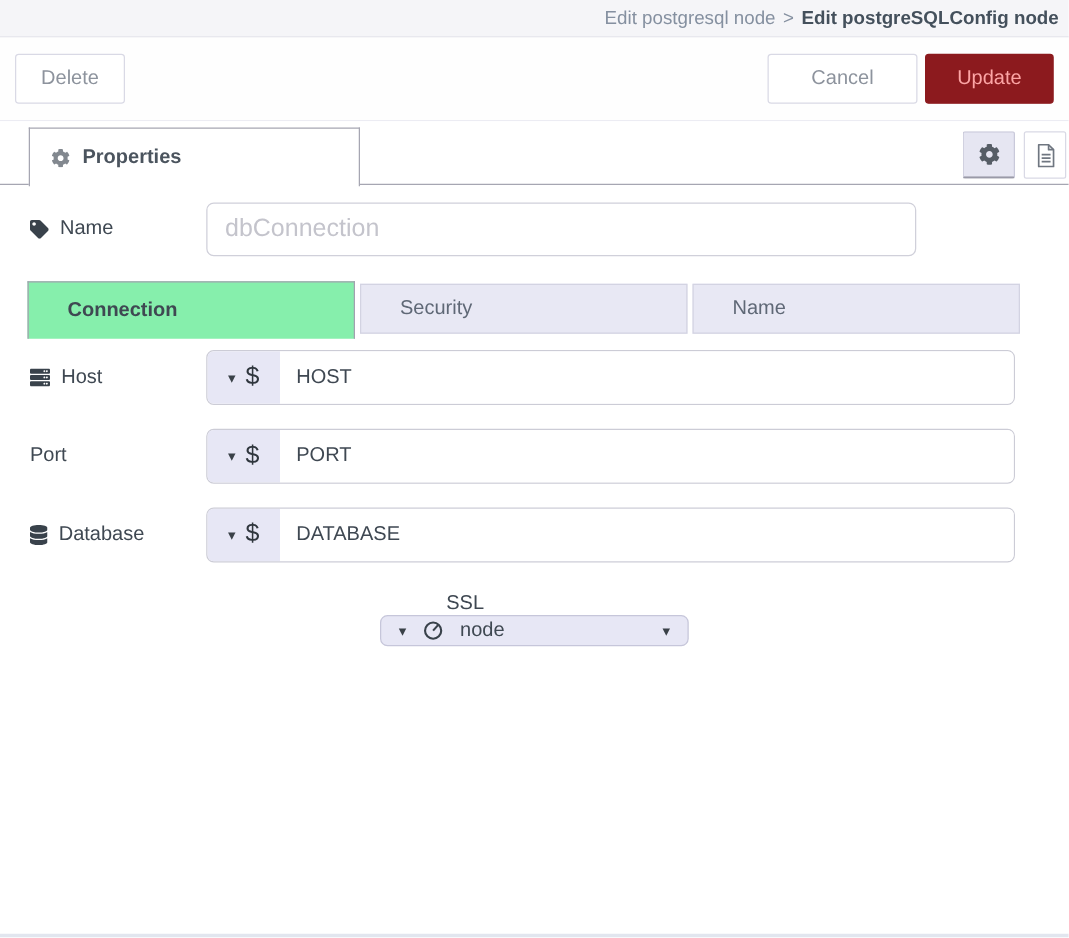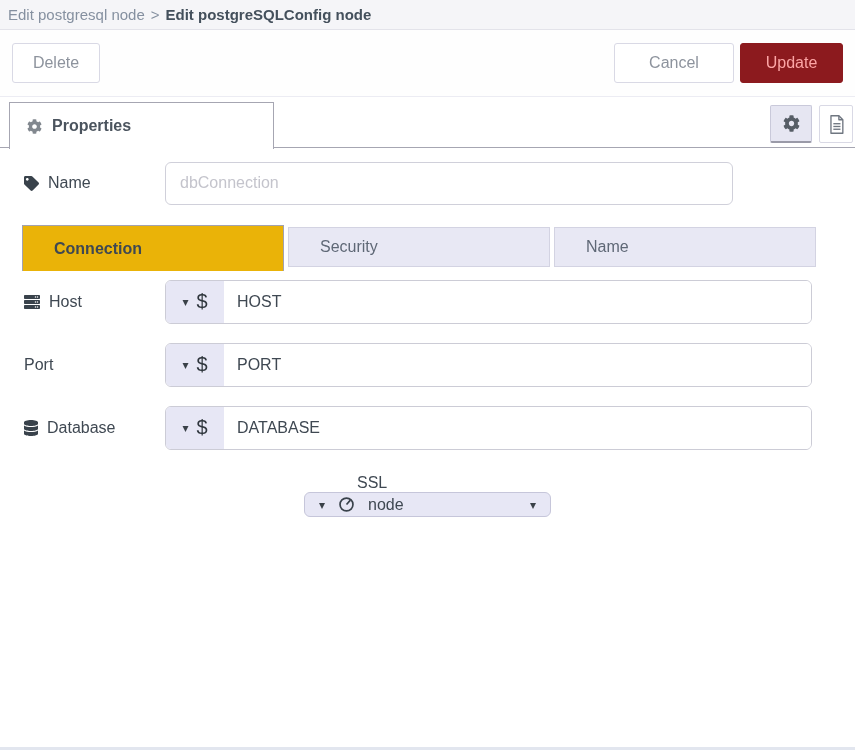--- a/index.html
+++ b/index.html
@@ -7,21 +7,21 @@
   body {
     font-family:"Liberation Sans", sans-serif;
     background:#ffffff;
     position:relative;
     overflow:hidden;
     color:#3f4852;
   }
   
   .breadcrumb-bar {
     height:30px; background:#f5f5f8; border-bottom:1px solid #e3e3ea;
-    display:flex; align-items:center; padding:0 8px; font-size:15px;
+    display:flex; align-items:center; padding:0 8px; font-size:15px;justify-content:flex-end;
   }
   .crumb-parent { color:#8590a0; cursor:pointer; }
   .crumb-sep { color:#8590a0; margin:0 6px; }
   .crumb-current { color:#44505c; font-weight:bold; }
   
   .toolbar {
     height:67px; border-bottom:1px solid #ececf3; background:#fefefe;
     display:flex; align-items:center; padding:0 12px;
   }
   .btn {
@@ -29,21 +29,21 @@
     font-size:16px; height:40px; border-radius:3px; cursor:pointer;
     background:#ffffff; border:1px solid #d9d9e5; color:#8d939d;
   }
   .btn-delete { width:88px; }
   .toolbar-spacer { flex:1; }
   .btn-cancel { width:120px; margin-right:6px; }
   .btn-update { width:103px; background:#8c1a1e; border:1px solid #8c1a1e; color:#fca5a5; }
   
   .tabstrip { height:51px; border-bottom:1px solid #a6a6b2; background:#ffffff; position:relative; }
   .tab-properties {
-    position:absolute; left:9px; top:5px; width:265px; height:47px;
+    position:absolute; left:23px; top:5px; width:265px; height:47px;
     background:#ffffff; border:1px solid #a6a6b2; border-bottom:none;
     display:flex; align-items:center; padding-left:17px; gap:10px;
     font-size:16px; font-weight:bold; color:#4b545e; cursor:pointer; z-index:2;
   }
   .icon-btn {
     position:absolute; top:8px; height:38px; display:flex; align-items:center;
     justify-content:center; cursor:pointer; border-radius:2px;
   }
   .gear-btn {
     right:43px; width:42px; background:#e6e6f2;
@@ -53,36 +53,36 @@
   
   .form { padding:13px 24px 0 24px; }
   .row { display:flex; align-items:center; }
   .field-label {
     width:141px; display:flex; align-items:center; gap:9px;
     font-size:16px; color:#3f4852; flex-shrink:0;
   }
   .name-row { margin-bottom:20px; height:44px; }
   .name-input {
     width:568px; height:43px; border:1px solid #d0d0da; border-radius:6px;
-    padding:0 14px; font-size:16px; color:#3f4852;
+    padding:0 14px; font-size:20px; color:#3f4852;
     font-family:"Liberation Sans", sans-serif; outline:none;
   }
   .name-input::placeholder { color:#c4c4cc; opacity:1; }
   
   .conn-tabs { display:flex; gap:4px; height:46px; margin-bottom:14px; margin-left:-2px; }
   .conn-tab {
     width:262px; font-size:16px; display:flex; align-items:center;
     padding-left:31px; cursor:pointer;
   }
   .conn-tab.inactive {
     height:40px; margin-top:2px; background:#e8e8f4;
     border:1px solid #d3d3e2; color:#5f6876;
   }
   .conn-tab.active {
-    height:46px; background:#eab308; border:1px solid #a2a2af; border-bottom:none;
+    height:46px; background:#86efac; border:1px solid #a2a2af; border-bottom:none;
     color:#3f4852; font-weight:bold;
   }
   
   .field-row { margin-bottom:30px; height:33px; }
   .typedinput {
     display:flex; width:647px; height:44px; border:1px solid #ccccd6;
     border-radius:6px; overflow:hidden; background:#ffffff;
   }
   .ti-btn {
     width:58px; background:#e7e7f5; display:flex; align-items:center;

